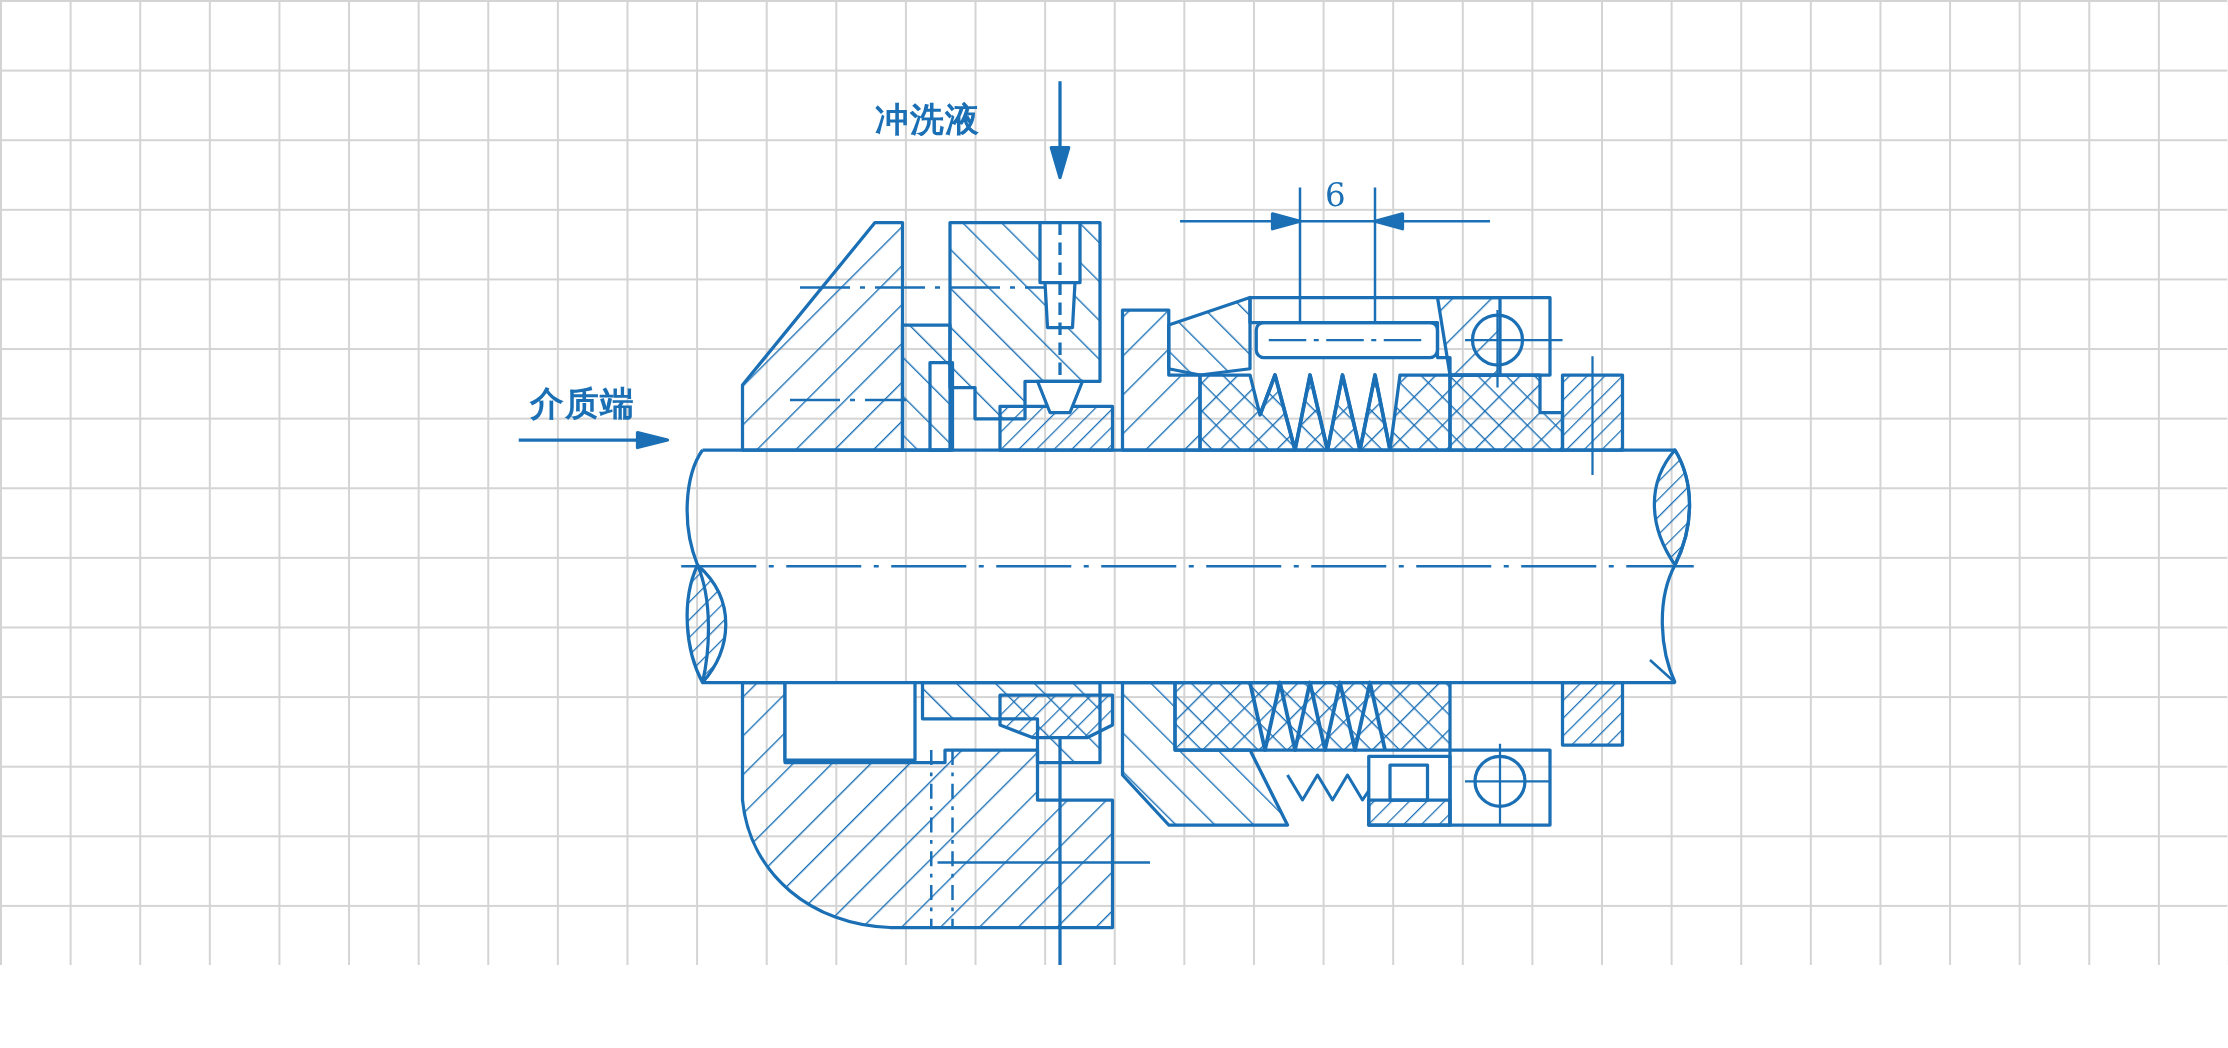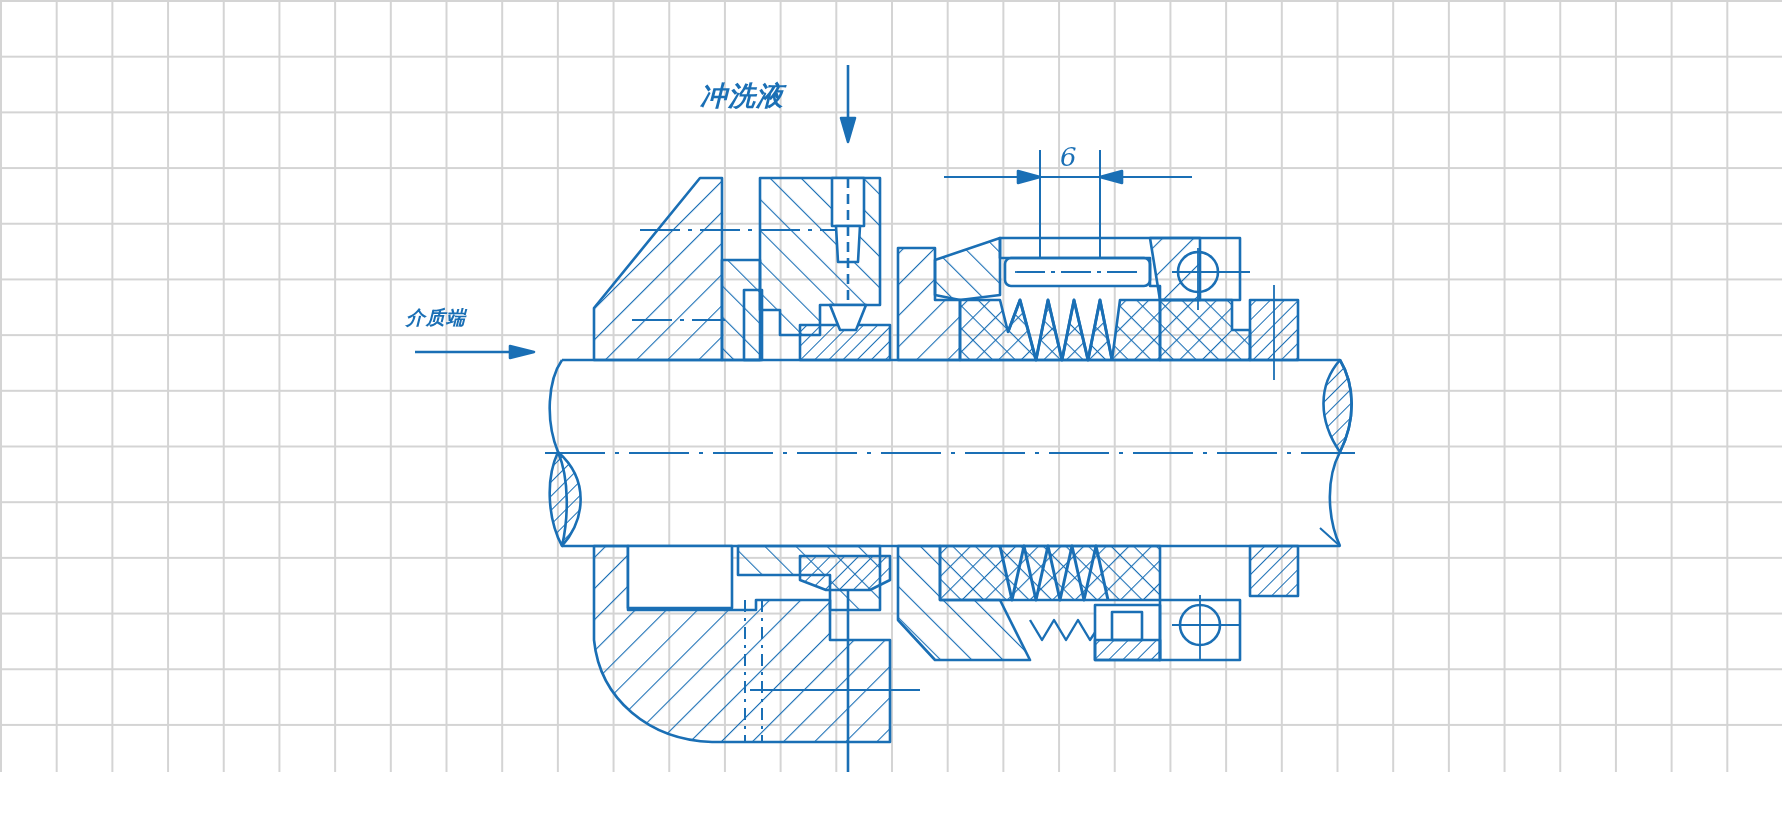--- a/index.html
+++ b/index.html
@@ -4,29 +4,28 @@
 <style>
   html, body { margin:0; padding:0; background:#ffffff; }
   #canvas {
     position:relative; width:1782px; height:772px; overflow:hidden;
     background-color:#ffffff;
     background-image:
       linear-gradient(to right, #d4d4d4 1.5px, transparent 1.5px),
       linear-gradient(to bottom, #d4d4d4 1.5px, transparent 1.5px);
     background-size: 55.69px 55.69px;
     background-position: 0 0;
-    font-style: italic;
   }
   svg.drawing { position:absolute; left:0; top:0; }
   .lbl {
     position:absolute; color:#1a6fb5; font-family:"DejaVu Sans", sans-serif;
     font-weight:bold; white-space:nowrap;
   }
   #lbl-flush { left:700px; top:78px; font-size:27px; letter-spacing:1px; }
-  #lbl-medium { left:406px; top:305px; font-size:19px; letter-spacing:1px; }
+  #lbl-medium { left:424px; top:305px; font-size:27px; letter-spacing:1px; }
   #lbl-dim { left:1060px; top:142px; font-size:26px; font-family:"DejaVu Serif", serif; font-weight:normal; }
 </style>
 </head>
 <body>
 
 <div id="canvas">
 
   <svg class="drawing" width="1782" height="838" viewBox="0 0 1782 838" xmlns="http://www.w3.org/2000/svg">
     <defs>
       <pattern id="hatchA" patternUnits="userSpaceOnUse" width="22" height="22" patternTransform="rotate(45)">

